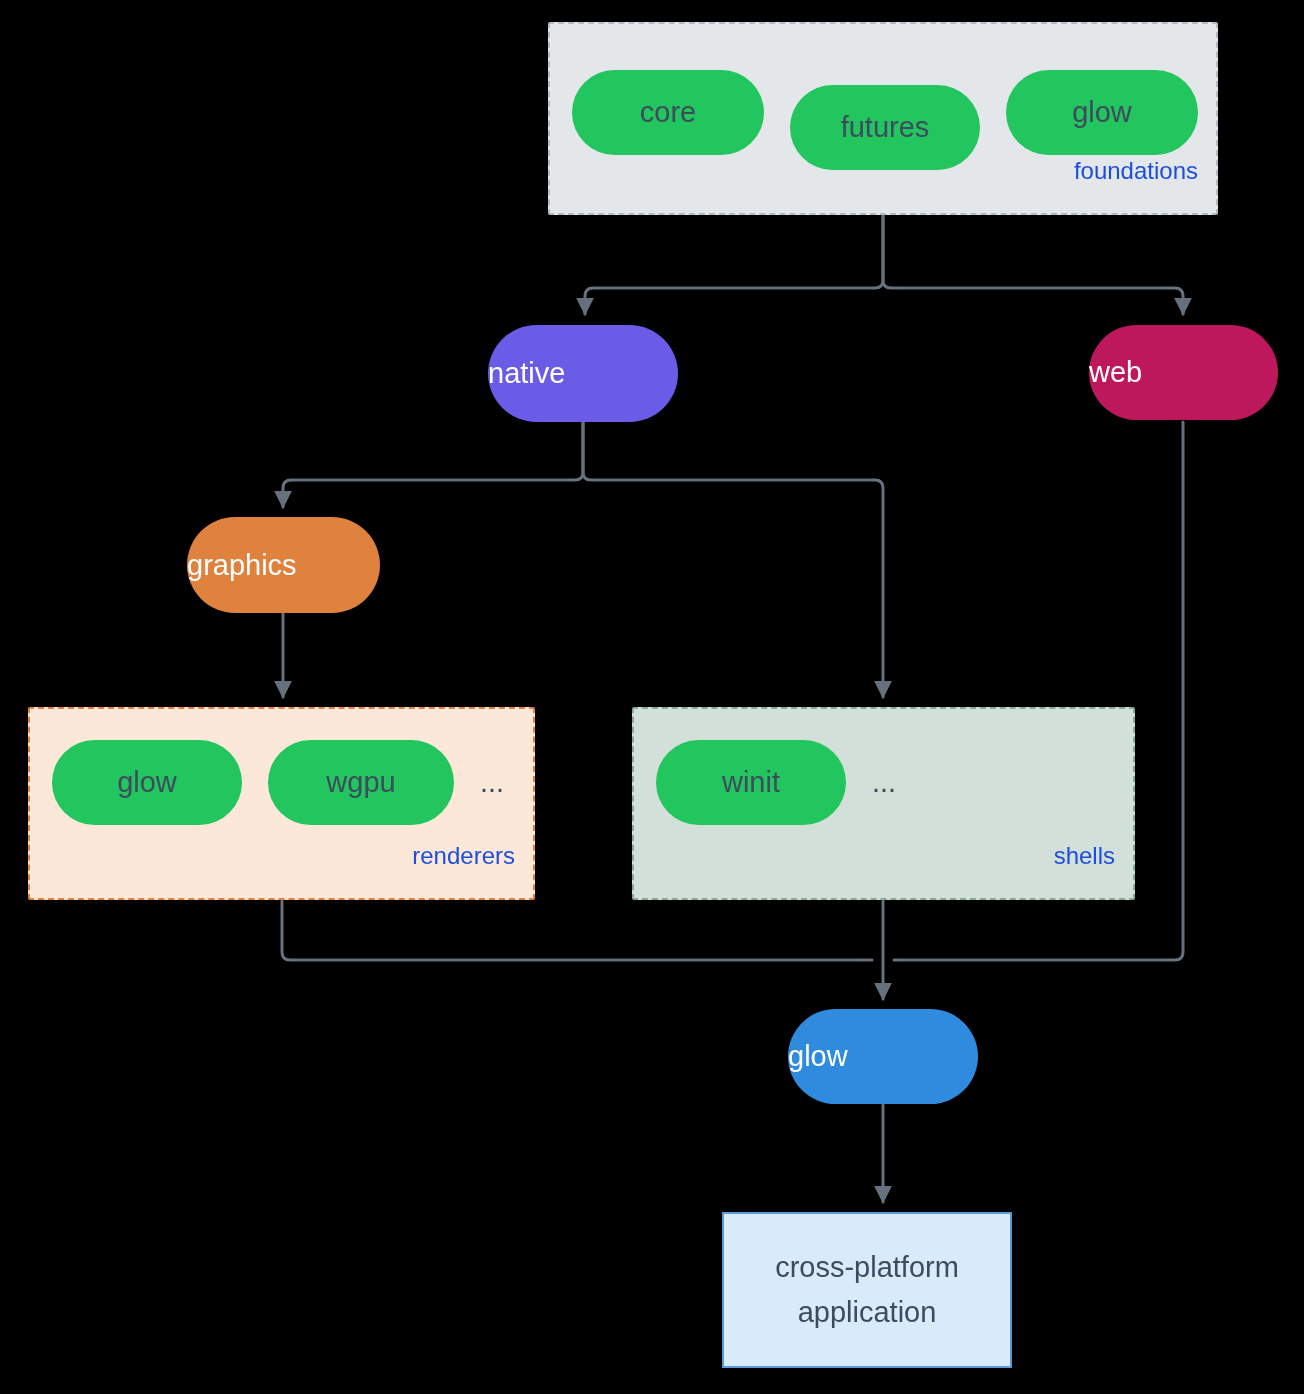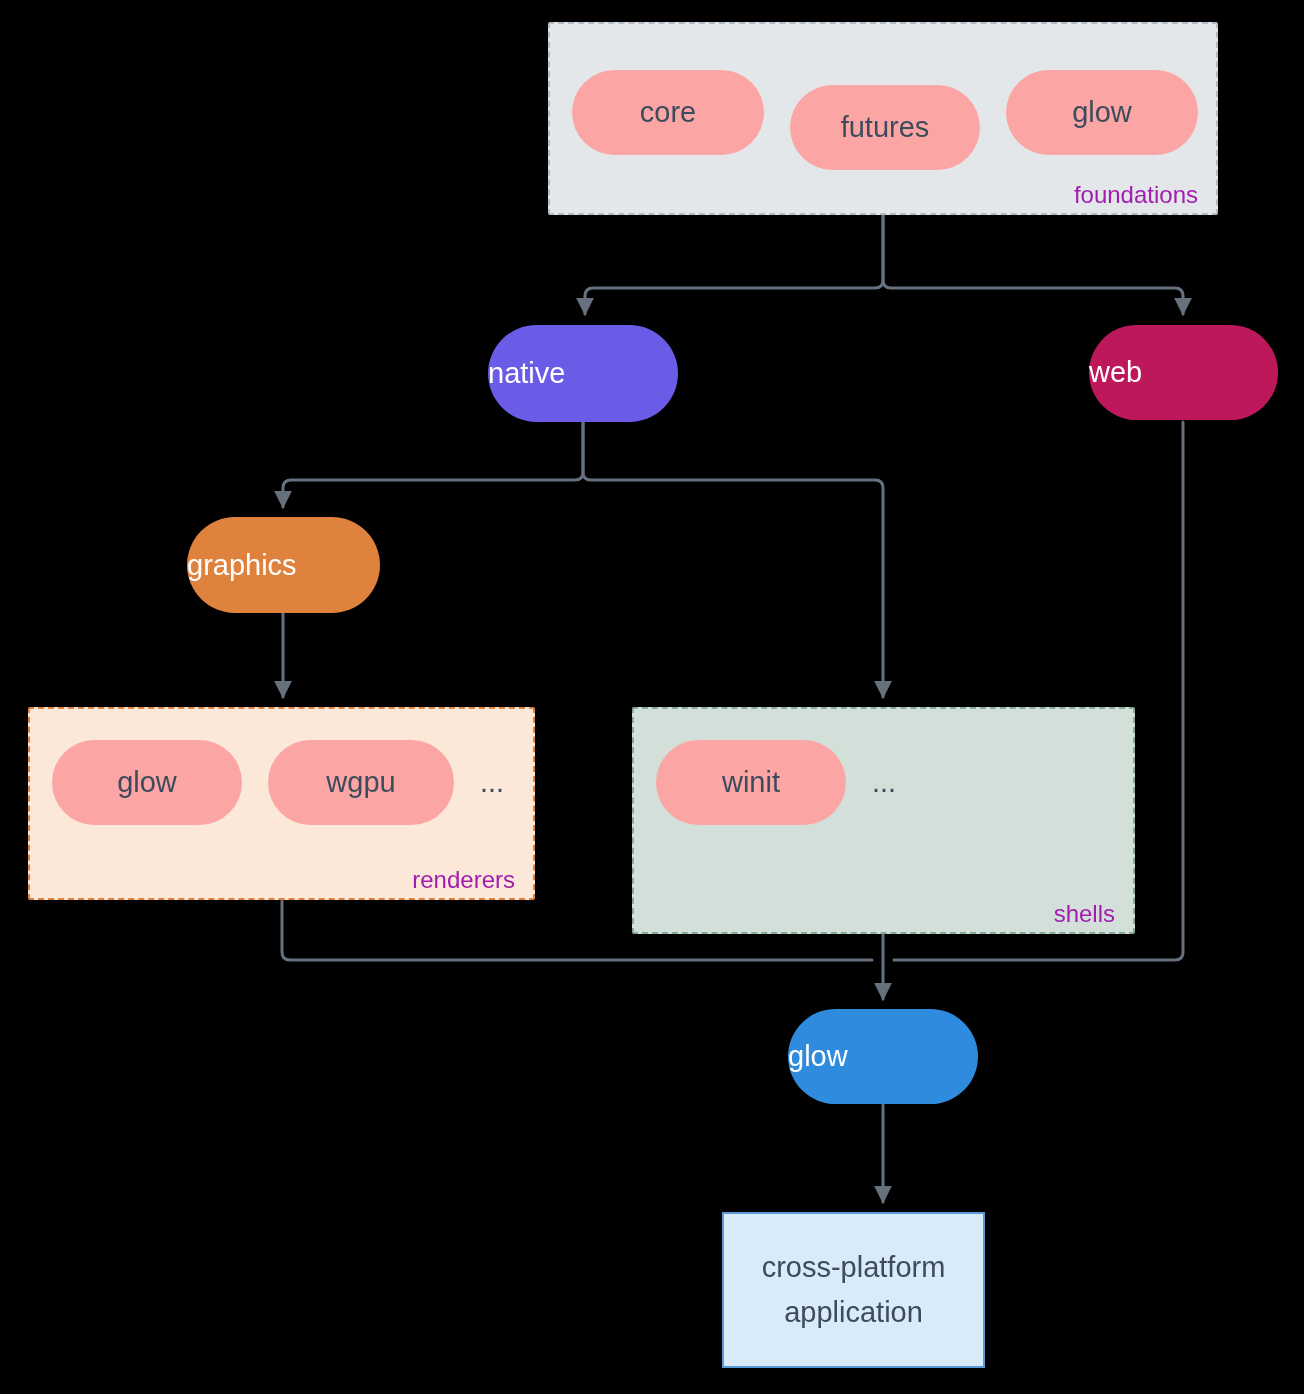--- a/index.html
+++ b/index.html
@@ -29,79 +29,79 @@
     left: 548px; top: 22px; width: 670px; height: 193px;
     background: #e3e7ea;
     border: 2px dashed #b3bcc4;
   }
   .group-box.renderers {
     left: 28px; top: 707px; width: 507px; height: 193px;
     background: #fbe8d9;
     border: 2px dashed #df823e;
   }
   .group-box.shells {
-    left: 632px; top: 707px; width: 503px; height: 227px;
+    left: 632px; top: 707px; width: 503px; height: 193px;
     background: #d3e0da;
     border: 2px dashed #84ab97;
   }
   .pill-row {
     position: absolute;
     top: 31px;
     left: 22px;
     display: flex;
     align-items: center;
     gap: 26px;
   }
   .pill {
     display: flex;
     align-items: center;
     justify-content: center;
     height: 85px;
     border-radius: 43px;
-    background: #fca5a5;
+    background: #22c55e;
     color: #3d4c5c;
     font-size: 29px;
     white-space: nowrap;
     text-align: center;
   }
   .pill.w-core    { width: 192px; }
   .pill.w-futures { width: 190px; margin-top: 30px; }
   .pill.w-style   { width: 192px; }
   .pill.w-wgpu    { width: 186px; }
   .pill.w-glow    { width: 190px; }
   .pill.w-winit   { width: 190px; }
   .pill.w-glutin  { width: 190px; }
   .dots {
     font-size: 29px;
     color: #3d4c5c;
     margin-left: 0px;
   }
   .corner-label {
     position: absolute;
     right: 18px;
-    bottom: 4px;
+    bottom: 28px;
     font-size: 24px;
-    color: #a21caf;
+    color: #1d4ed8;
   }
   .node {
     position: absolute;
     display: flex;
     align-items: center;
     justify-content: flex-start;
     border-radius: 50px;
     color: #ffffff;
     font-size: 29px;
   }
   .node.native   { left: 488px;  top: 325px; width: 190px; height: 97px; background: #6b5ce8; }
   .node.web      { left: 1089px; top: 325px; width: 189px; height: 95px; background: #be185d; }
   .node.graphics { left: 187px;  top: 517px; width: 193px; height: 96px; background: #df823e; }
   .node.iced     { left: 788px;  top: 1009px; width: 190px; height: 95px; background: #2f8bdd; }
   .app-box {
     position: absolute;
-    left: 722px; top: 1212px; width: 263px; height: 156px;
+    left: 722px; top: 1212px; width: 290px; height: 156px;
     box-sizing: border-box;
     background: #d9eaf9;
     border: 2px solid #5a9ad8;
     display: flex;
     flex-direction: column;
     align-items: center;
     justify-content: center;
     color: #3d4c5c;
     font-size: 29px;
     line-height: 1.55;

